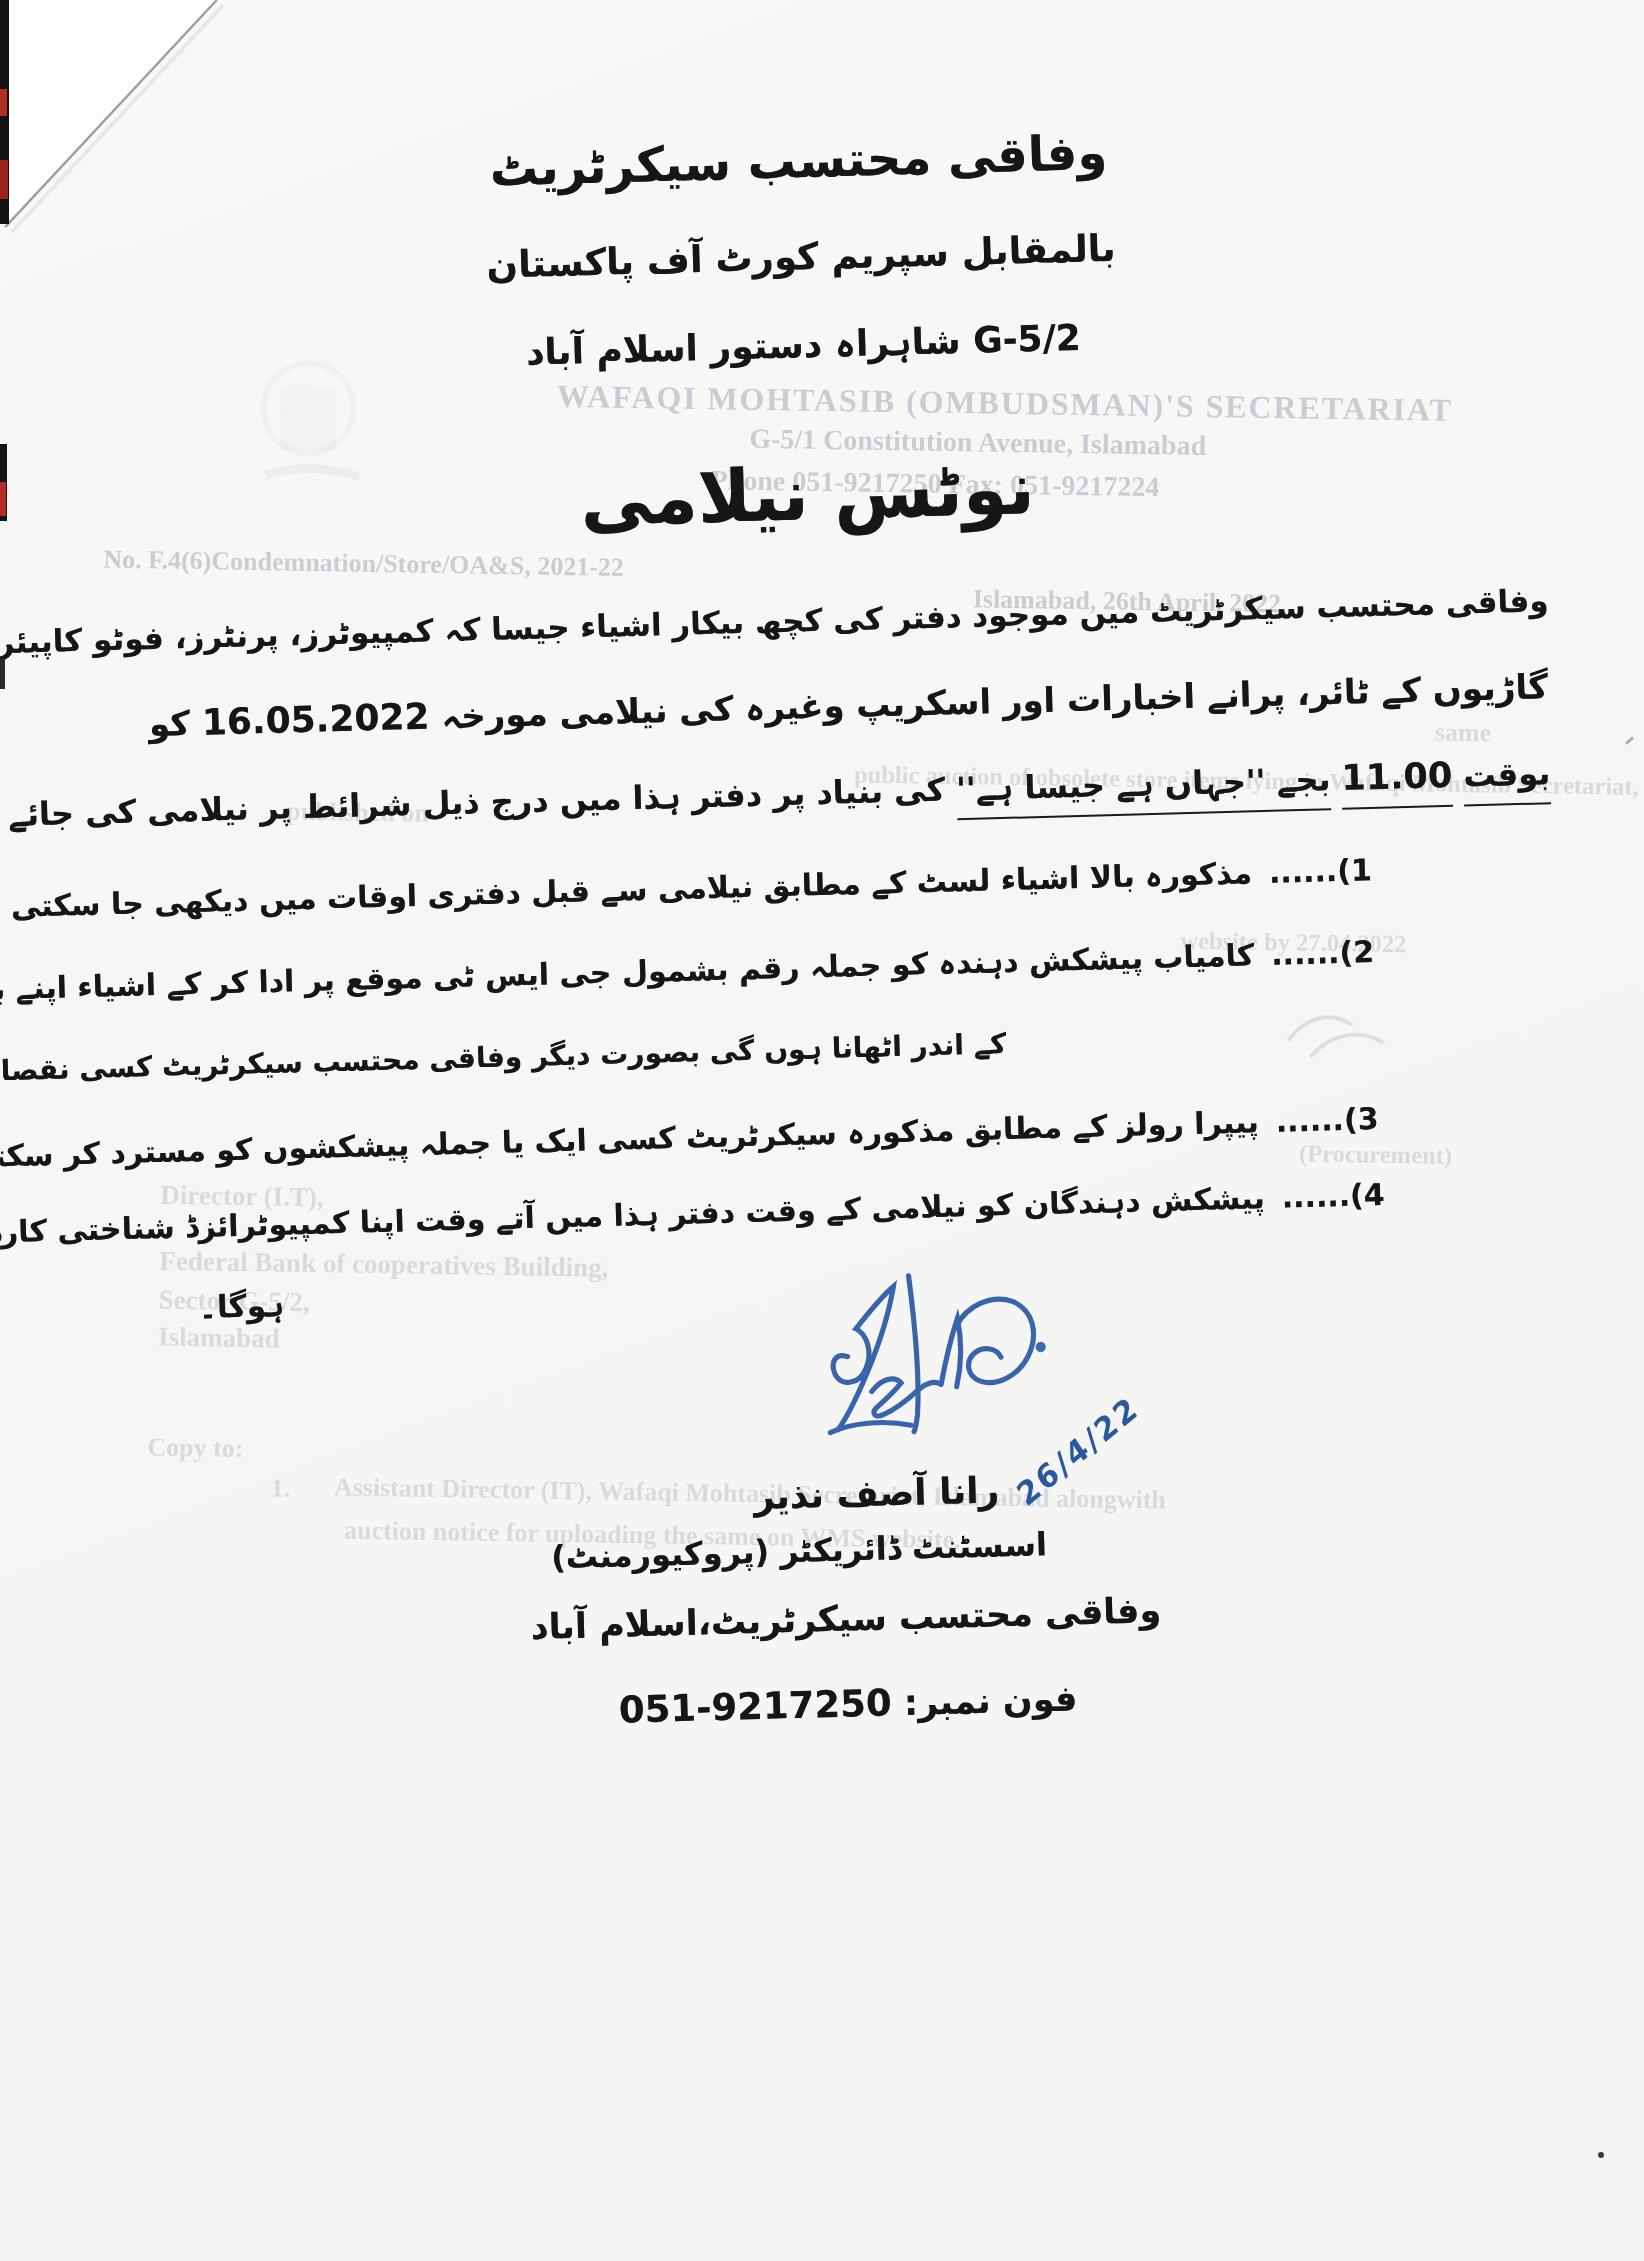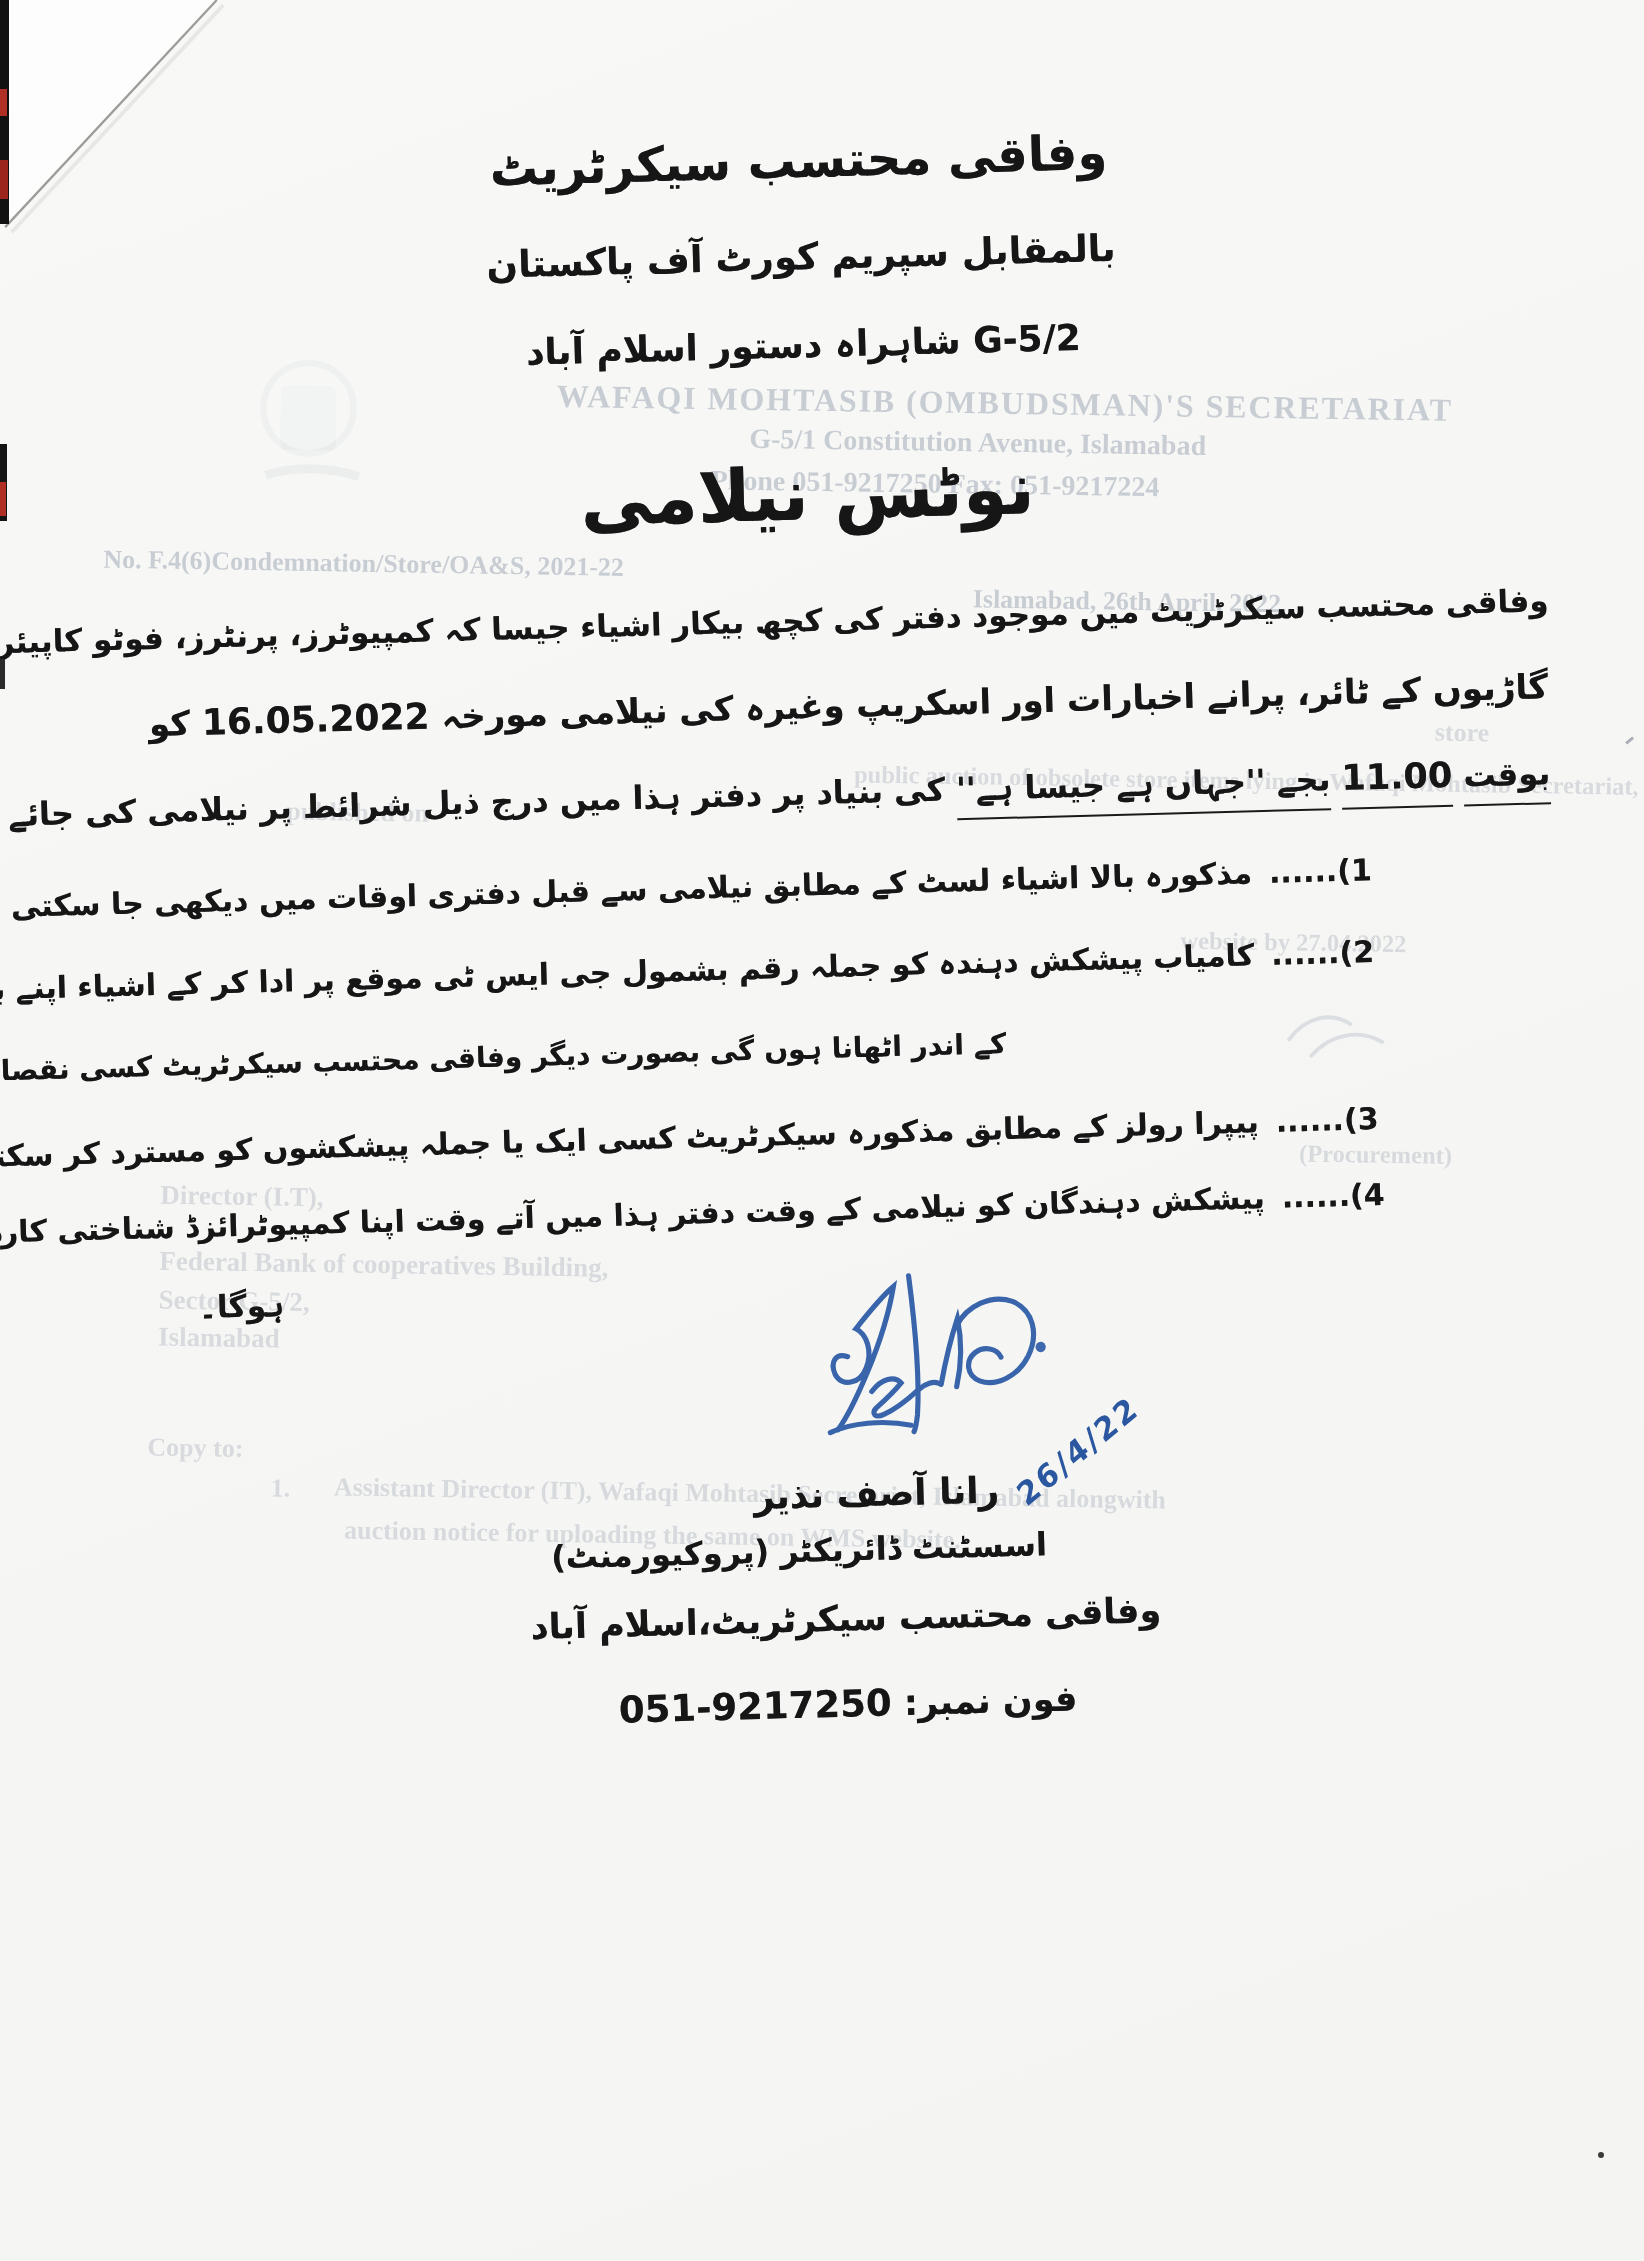--- a/index.html
+++ b/index.html
@@ -48,21 +48,21 @@
     <svg class="emblem-ghost" viewBox="0 0 220 240">
       <circle cx="105" cy="95" r="70" fill="none" stroke="rgba(120,130,150,0.10)" stroke-width="10"></circle>
       <rect x="62" y="60" width="86" height="100" rx="10" fill="rgba(120,130,150,0.07)"></rect>
       <path d="M40,200 C80,185 140,185 185,200" fill="none" stroke="rgba(120,130,150,0.14)" stroke-width="14"></path>
     </svg>
     <div class="bl" style="left:548px;top:382px;font-size:32px;letter-spacing:1.9px;">WAFAQI MOHTASIB (OMBUDSMAN)'S SECRETARIAT</div>
     <div class="bl" style="left:741px;top:424px;font-size:28px;">G-5/1 Constitution Avenue, Islamabad</div>
     <div class="bl" style="left:703px;top:466px;font-size:28px;">Phone 051-9217250 Fax: 051-9217224</div>
     <div class="bl" style="left:97px;top:556px;font-size:26px;">No. F.4(6)Condemnation/Store/OA&amp;S, 2021-22</div>
     <div class="bl" style="left:967px;top:582px;font-size:26px;">Islamabad, 26th April, 2022</div>
-    <div class="bl bl-soft" style="left:1431px;top:708px;font-size:26px;">store</div>
+    <div class="bl bl-soft" style="left:1431px;top:708px;font-size:26px;">same</div>
     <div class="bl bl-soft" style="left:851px;top:760px;font-size:24.5px;">public auction of obsolete store items lying in Wafaqi Mohtasib Secretariat, Islamabad to be</div>
     <div class="bl bl-soft" style="left:284px;top:805px;font-size:26px;">published on</div>
     <div class="bl bl-soft" style="left:1180px;top:921px;font-size:24.5px;">website by 27.04.2022</div>
     <svg style="position:absolute;left:1277px;top:987px;" width="142" height="77" viewBox="0 0 220 120">
       <path d="M20,70 C45,35 85,25 115,45 M55,95 C85,60 130,52 165,72" fill="none" stroke="rgba(115,125,150,0.20)" stroke-width="6" stroke-linecap="round"></path>
     </svg>
     <div class="bl bl-soft" style="left:1302px;top:1132px;font-size:24.5px;">(Procurement)</div>
     <div class="bl bl-soft" style="left:164px;top:1190px;font-size:27px;">Director (I.T),</div>
     <div class="bl bl-soft" style="left:164px;top:1256px;font-size:27px;">Federal Bank of cooperatives Building,</div>
     <div class="bl bl-soft" style="left:164px;top:1295px;font-size:27px;">Sector G-5/2,</div>

